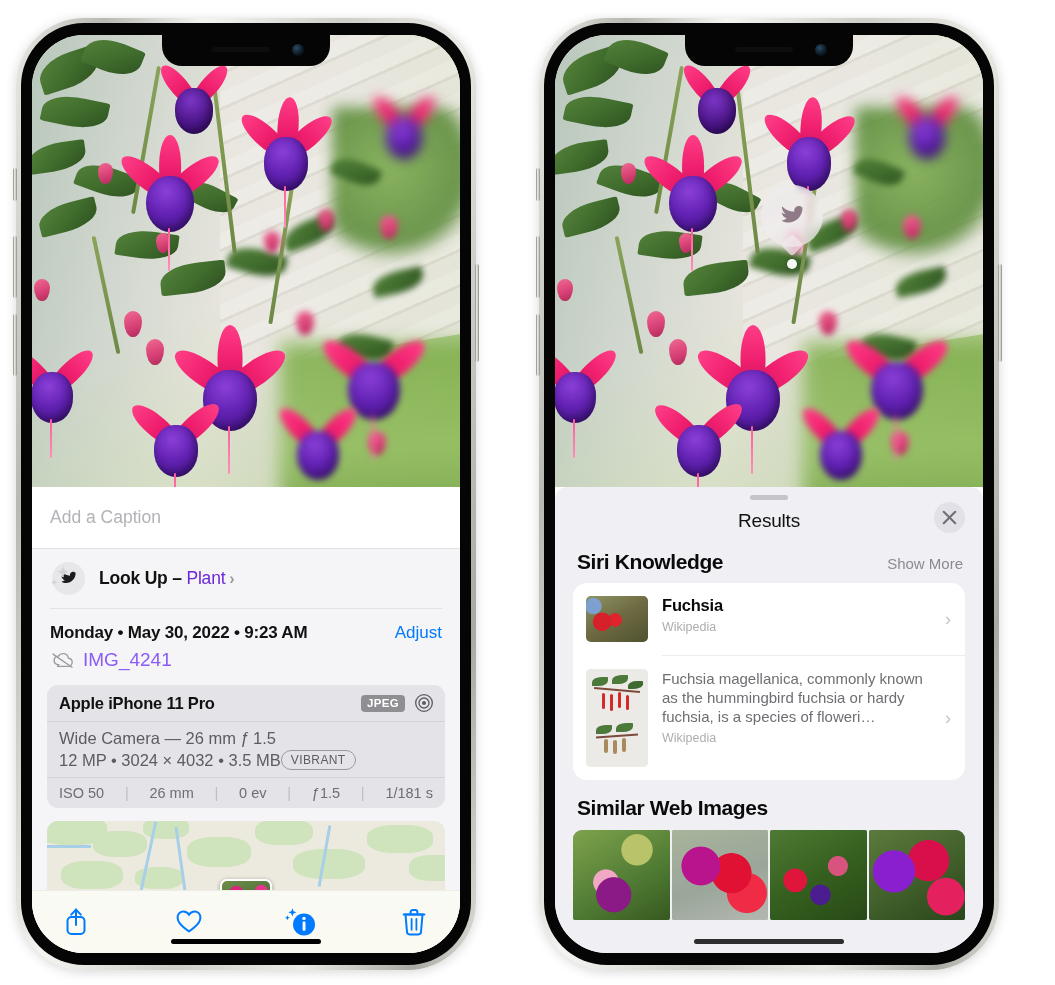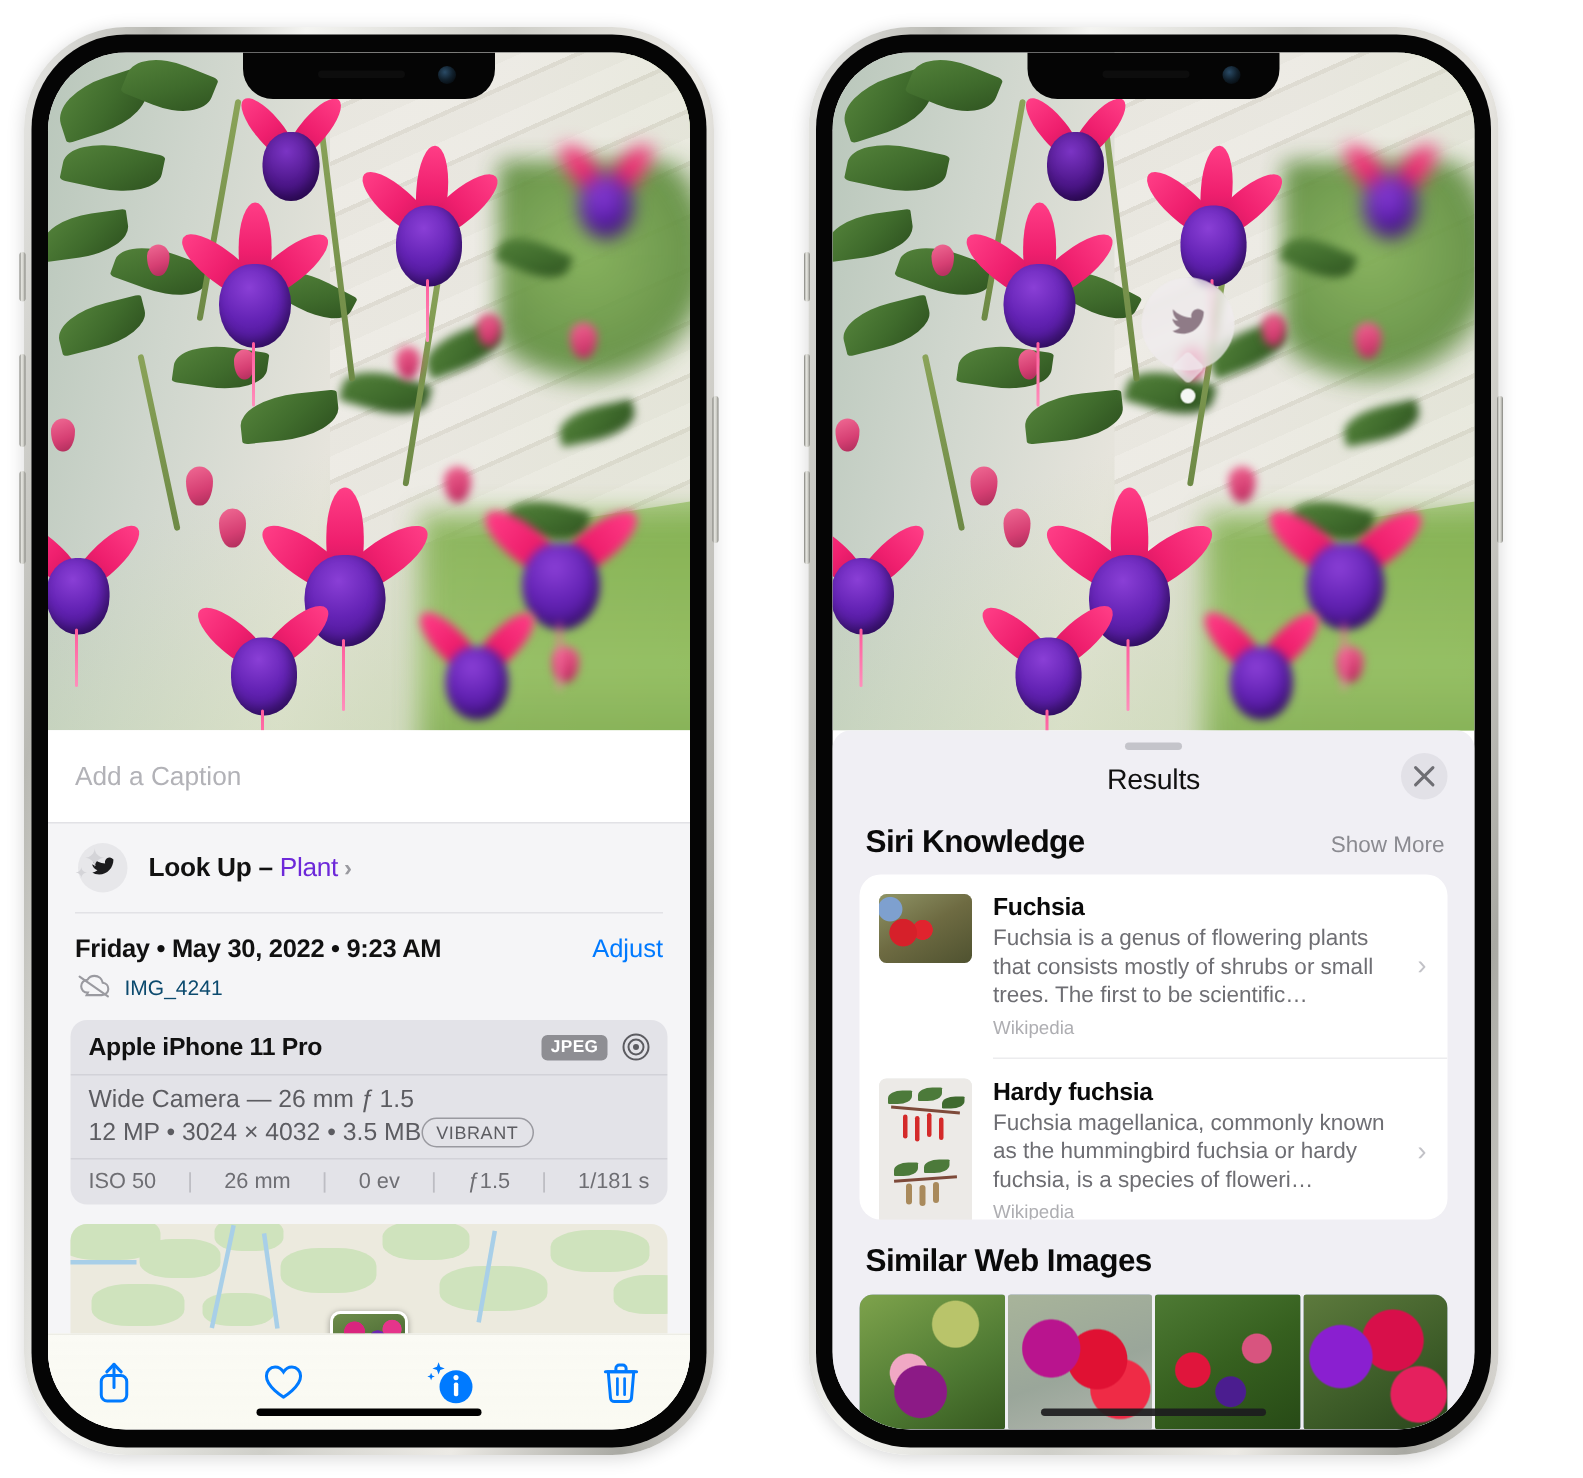--- a/index.html
+++ b/index.html
@@ -167,21 +167,21 @@
   .meta-sep { height:1px; background:#e2e2e6; margin: 0 18px; }
 
   .datetime-row {
     display:flex; justify-content:space-between; align-items:baseline;
     padding: 14px 18px 2px 18px;
   }
   .datetime { font-size:17px; font-weight:700; color:#111; letter-spacing:-.2px; }
   .adjust { font-size:17px; color:#007aff; }
 
   .filename-row { display:flex; align-items:center; gap:9px; padding: 4px 18px 12px 19px; }
-  .filename { font-size:14px; color:#0c4a6e;text-align:center; }
+  .filename { font-size:19px; color:#8b5cf6;text-align:center; }
 
   .cam-card {
     margin: 2px 15px 0 15px;
     background:#e3e3e8; border-radius:11px; overflow:hidden;
   }
   .cam-head {
     display:flex; align-items:center; justify-content:space-between;
     padding: 8px 11px 8px 12px;
     border-bottom:1px solid #d2d2d8;
   }
@@ -425,21 +425,21 @@
                 </svg>
               </div>
               <div class="lookup-text">
                 <span>Look Up</span><span> – </span><span class="sub">Plant</span><span class="chev">›</span>
               </div>
             </div>
 
             <div class="meta-sep"></div>
 
             <div class="datetime-row">
-              <div class="datetime">Friday • May 30, 2022 • 9:23 AM</div>
+              <div class="datetime">Monday • May 30, 2022 • 9:23 AM</div>
               <div class="adjust">Adjust</div>
             </div>
 
             <div class="filename-row">
               <svg width="23" height="17" viewBox="0 0 28 20">
                 <path d="M8.2 17.2h12.3c3 0 5.3-2.2 5.3-5 0-2.6-1.9-4.7-4.5-5-.6-3.3-3.3-5.6-6.7-5.6-2.4 0-4.5 1.2-5.7 3.1-2.9.2-5.1 2.5-5.1 5.3 0 3.1 2.3 5.3 5.4 5.2z" fill="none" stroke="#9a9aa0" stroke-width="1.7"></path>
                 <line x1="2.5" y1="2.2" x2="25.5" y2="18.2" stroke="#9a9aa0" stroke-width="1.7" stroke-linecap="round"></line>
               </svg>
               <span class="filename">IMG_4241</span>
             </div>
@@ -679,21 +679,20 @@
             <div class="kn-row">
               <div class="kn-thumb wide">
                 <div style="position:absolute;inset:0;background:
                      radial-gradient(circle at 26% 56%, #d6202a 0 17%, rgba(0,0,0,0) 18%),
                      radial-gradient(circle at 47% 52%, #e0242e 0 16%, rgba(0,0,0,0) 17%),
                      radial-gradient(circle at 12% 22%, #7ea0cf 0 12%, rgba(0,0,0,0) 13%),
                      linear-gradient(150deg,#8f9466 0%,#6e6b42 48%,#4f5230 100%);"></div>
               </div>
               <div class="kn-body">
                 <div class="kn-title">Fuchsia</div>
-                <div class="kn-desc">Fuchsia is a genus of flowering plants that consists mostly of shrubs or small trees. The first to be scientific…</div>
                 <div class="kn-src">Wikipedia</div>
               </div>
               <div class="kn-chev">›</div>
             </div>
 
             <div class="kn-div"></div>
 
             <div class="kn-row">
               <div class="kn-thumb tall">
                 <div style="position:absolute;inset:0;background:#eceae7;"></div>
@@ -706,21 +705,20 @@
                 <div style="position:absolute;left:32px;top:23px;width:3px;height:16px;background:#d42a2a;border-radius:2px;"></div>
                 <div style="position:absolute;left:40px;top:26px;width:3px;height:15px;background:#d42a2a;border-radius:2px;"></div>
                 <div style="position:absolute;left:10px;top:56px;width:16px;height:9px;background:#4c7a3a;border-radius:60% 6% 60% 6%;"></div>
                 <div style="position:absolute;left:30px;top:54px;width:17px;height:9px;background:#4c7a3a;border-radius:60% 6% 60% 6%;"></div>
                 <div style="position:absolute;left:10px;top:66px;width:42px;height:2px;background:#7d4a3a;transform:rotate(-4deg);"></div>
                 <div style="position:absolute;left:18px;top:70px;width:4px;height:14px;background:#a98a5c;border-radius:3px;"></div>
                 <div style="position:absolute;left:27px;top:71px;width:4px;height:14px;background:#a98a5c;border-radius:3px;"></div>
                 <div style="position:absolute;left:36px;top:69px;width:4px;height:14px;background:#a98a5c;border-radius:3px;"></div>
               </div>
               <div class="kn-body">
-                <div class="kn-title">Hardy fuchsia</div>
                 <div class="kn-desc">Fuchsia magellanica, commonly known as the hummingbird fuchsia or hardy fuchsia, is a species of floweri…</div>
                 <div class="kn-src">Wikipedia</div>
               </div>
               <div class="kn-chev">›</div>
             </div>
           </div>
 
           <div class="section-head" style="padding-top:16px;padding-bottom:4px;">
             <div class="section-title">Similar Web Images</div>
           </div>

